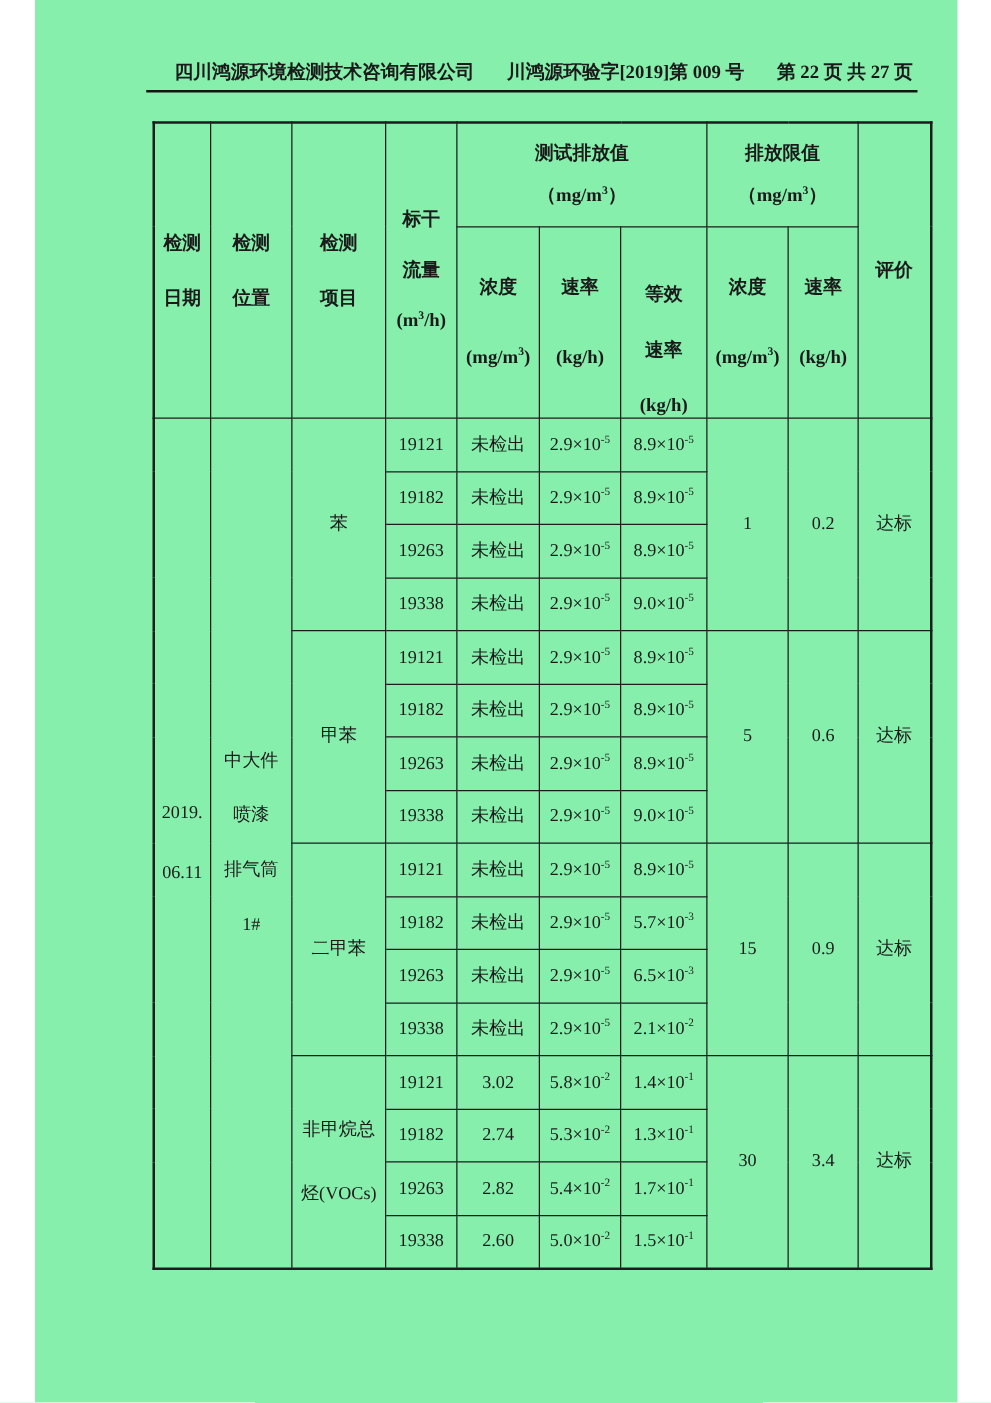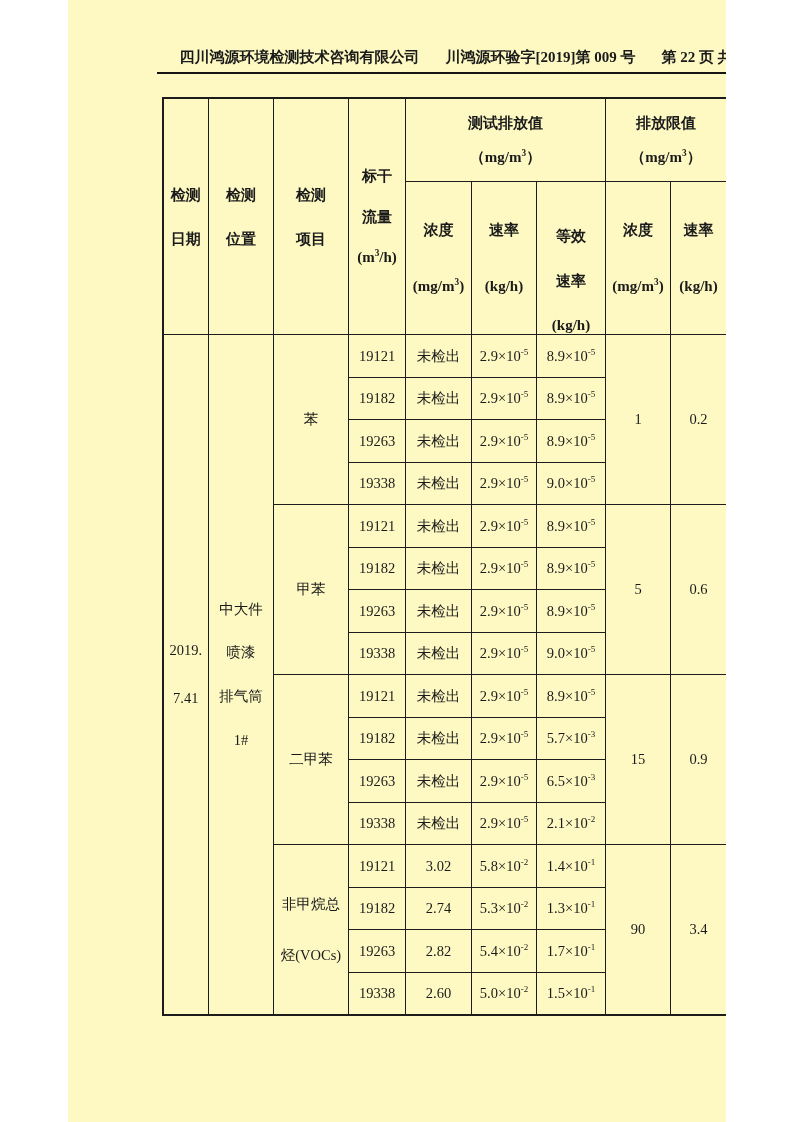--- a/index.html
+++ b/index.html
@@ -1,21 +1,21 @@
 <!DOCTYPE html>
 <html><head>
 <meta charset="utf-8">
 <style>
   html, body { margin: 0; padding: 0; background: #ffffff; }
   .page {
     position: relative;
-    width: 658px;
+    width: 738px;
     height: 1122px;
     margin: 0 auto;
-    background: #fef9c3;
+    background: #86efac;
     font-family: "Liberation Serif", "DejaVu Serif", serif;
     color: #1a1a1a;
     overflow: hidden;
   }
   .doc-header {
     position: absolute;
     top: 48px;
     left: 112px;
     right: 80px;
     display: flex;
@@ -172,21 +172,21 @@
               <div class="line hdr-latin">(kg/h)</div>
             </div>
           </th>
         </tr>
       </thead>
     <tbody>
         <tr>
           <td rowspan="16">
             <div class="cellwrap" style="gap: 31px;">
               <div class="line">2019.</div>
-              <div class="line">7.41</div>
+              <div class="line">06.11</div>
             </div>
           </td>
           <td rowspan="16">
             <div class="cellwrap" style="gap: 27px;">
               <div class="line">中大件</div>
               <div class="line">喷漆</div>
               <div class="line">排气筒</div>
               <div class="line">1#</div>
             </div>
           </td>
@@ -535,21 +535,21 @@
               <div class="line">5.8×10<sup>-2</sup></div>
             </div>
           </td>
           <td>
             <div class="cellwrap">
               <div class="line">1.4×10<sup>-1</sup></div>
             </div>
           </td>
           <td rowspan="4">
             <div class="cellwrap">
-              <div class="line">90</div>
+              <div class="line">30</div>
             </div>
           </td>
           <td rowspan="4">
             <div class="cellwrap">
               <div class="line">3.4</div>
             </div>
           </td>
           <td rowspan="4">
             <div class="cellwrap">
               <div class="line">达标</div>

